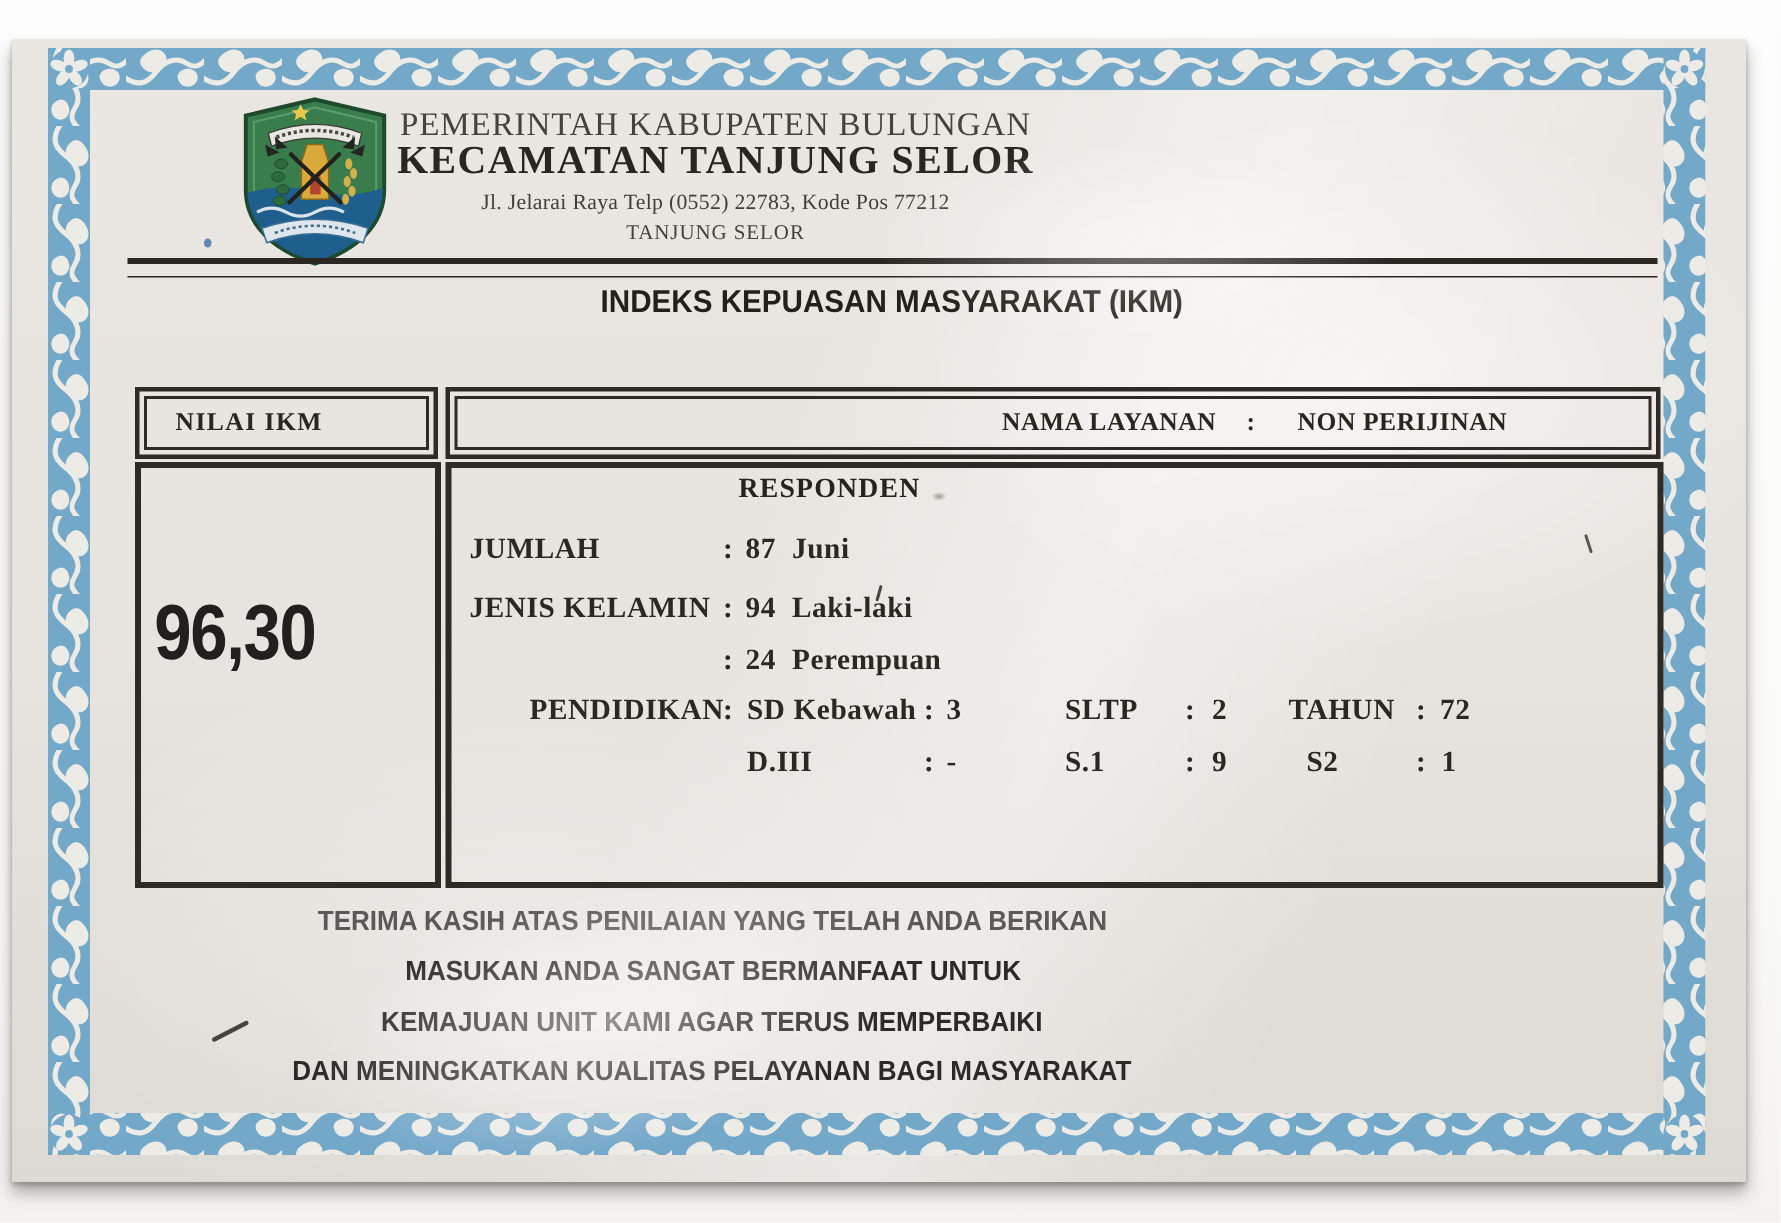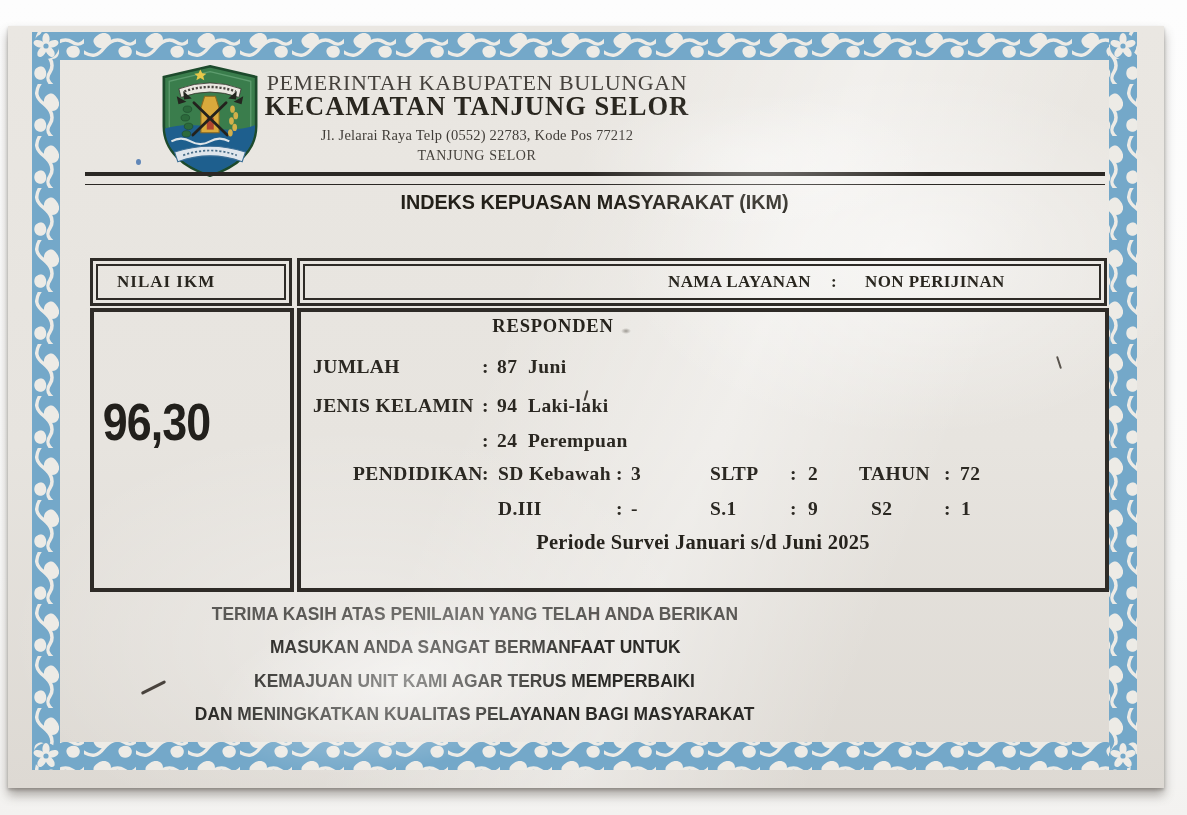--- a/index.html
+++ b/index.html
@@ -198,21 +198,20 @@
         <span style="left:315px;">:</span>
         <span style="left:330px;">-</span>
         <span style="left:409px;">S.1</span>
         <span style="left:489px;">:</span>
         <span style="left:507px;">9</span>
         <span style="left:538px;margin-left:32px;">S2</span>
         <span style="left:643px;">:</span>
         <span style="left:660px;">1</span>
       </div>
 
-      <div class="periode">Periode Survei Januari  s/d Juni 2025</div>
 
       <div class="mark" style="left:284px;top:78px;width:2px;height:11px;background:#4a453f;transform:rotate(16deg);border-radius:1px;"></div>
       <div class="mark" style="left:757px;top:44px;width:2px;height:13px;background:#59534c;transform:rotate(-18deg);border-radius:1px;"></div>
       <div class="mark" style="left:320px;top:16px;width:10px;height:6px;background:radial-gradient(ellipse at center, rgba(90,84,76,.55), rgba(90,84,76,0) 70%);"></div>
     </div>
 
     <div class="foot f1">
       <span>TERIMA KASIH ATAS PENILAIAN YANG TELAH ANDA BERIKAN</span>
     </div>
     <div class="foot f2">

